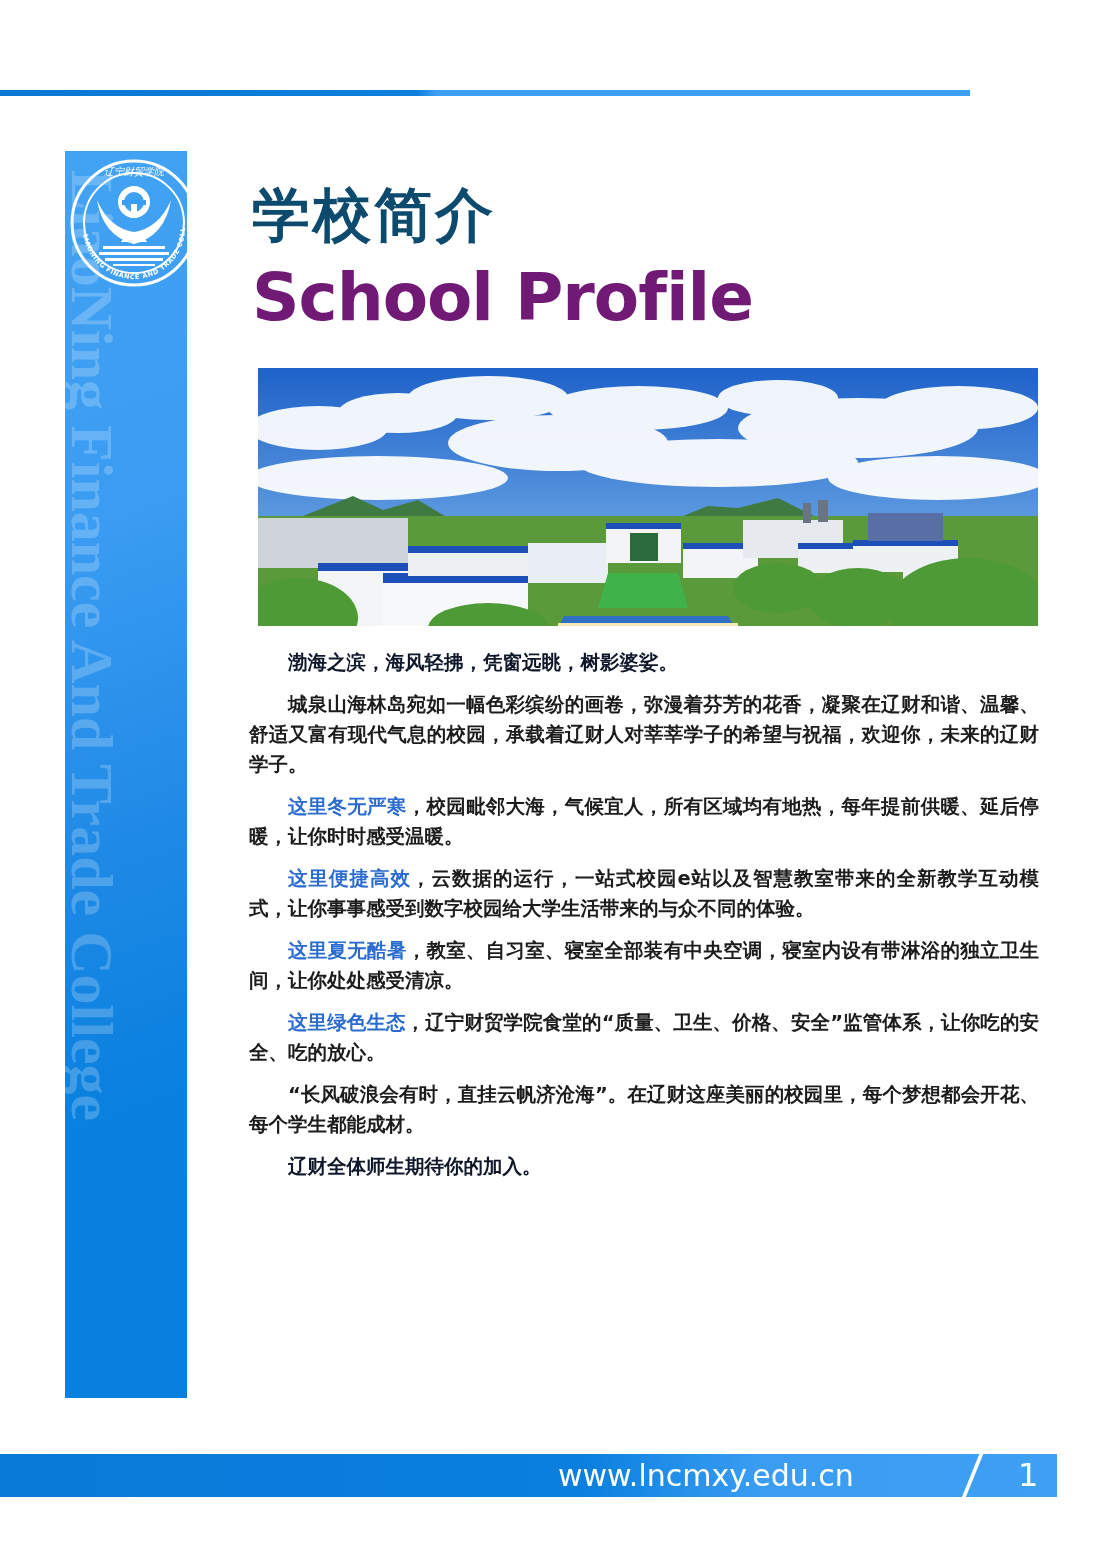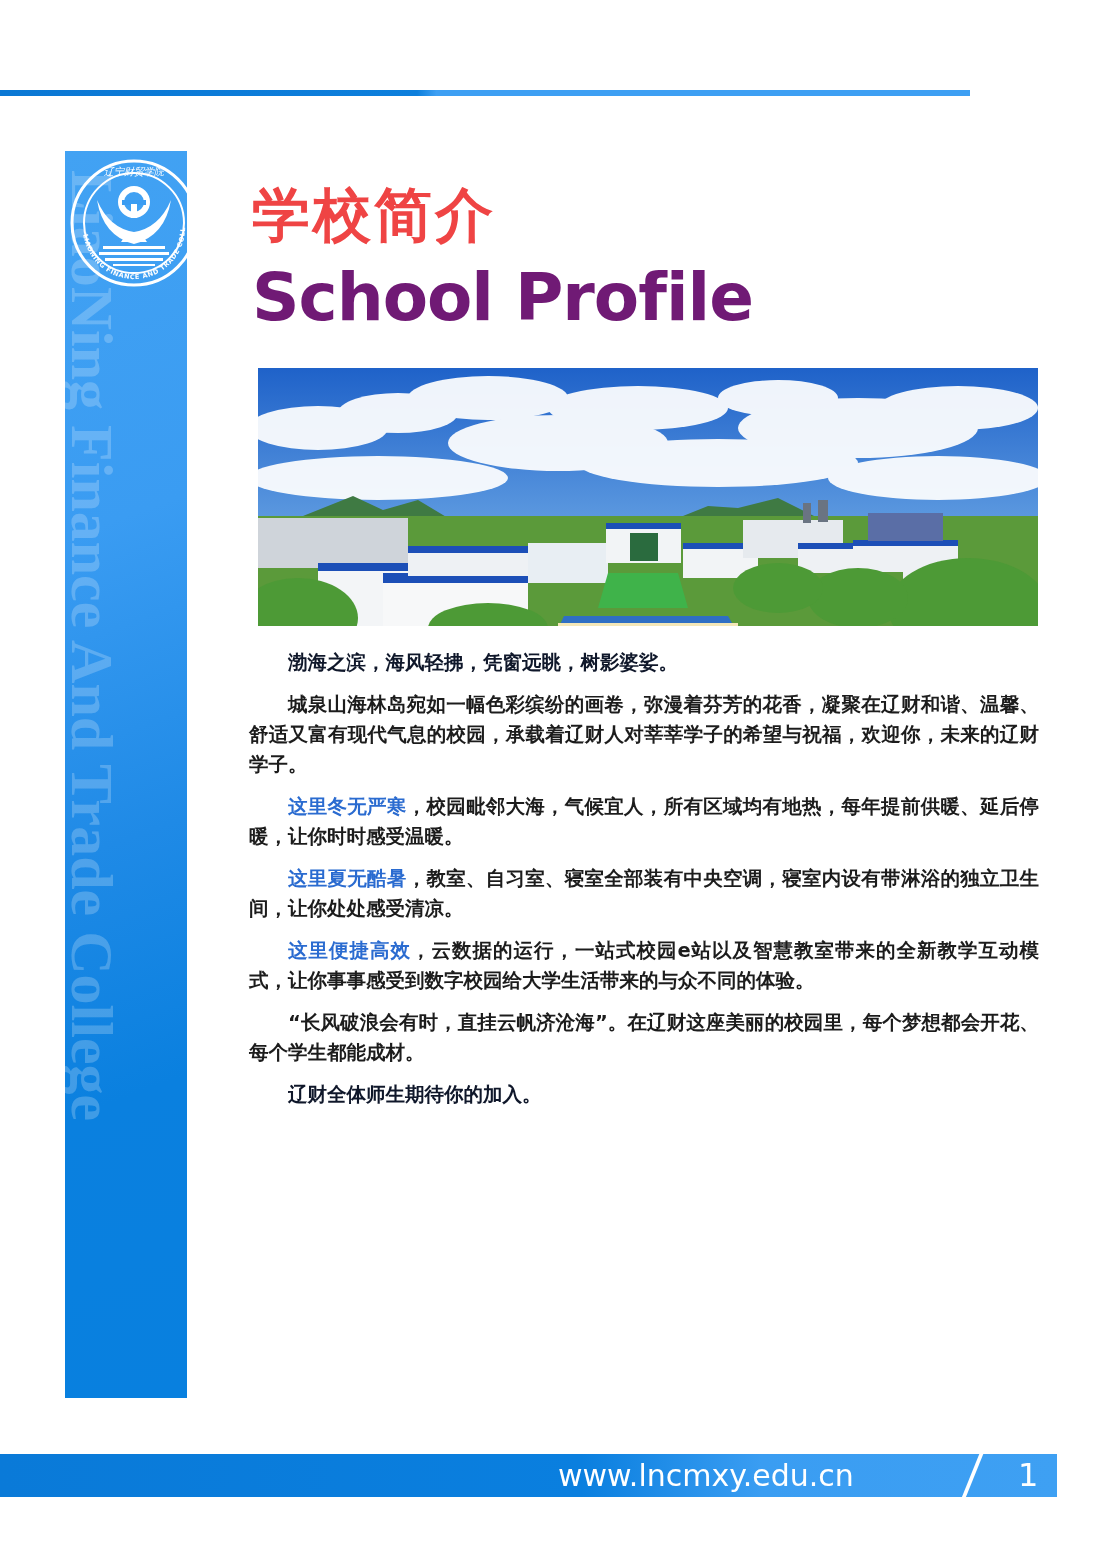--- a/index.html
+++ b/index.html
@@ -7,21 +7,21 @@
        font-family:"DejaVu Sans","Liberation Sans",sans-serif;color:#1a1a1a;}
   .top-rule{position:absolute;left:0;top:90px;width:970px;height:6px;
        background:linear-gradient(90deg,#0b78d4 0%,#0d7fdc 43%,#3d9ff3 45%,#3d9ff3 100%);}
   .sidebar{position:absolute;left:65px;top:151px;width:122px;height:1247px;
        background:linear-gradient(160deg,#42a2f3 0%,#3a9cf2 30%,#1f8ae6 55%,#0a80df 75%,#0880df 100%);}
   .logo{position:absolute;left:4px;top:7px;width:130px;height:130px;}
   .vertical-text{position:absolute;left:69px;top:170px;transform-origin:0 0;
        transform:rotate(90deg) translateX(0) translateY(-57px);white-space:nowrap;
        font-family:"Liberation Serif","DejaVu Serif",serif;font-size:60px;font-weight:bold;
        color:rgba(255,255,255,0.22);letter-spacing:0px;}
-  .title-cn{position:absolute;left:252px;top:180px;font-size:58px;font-weight:bold;color:#ef4444;
+  .title-cn{position:absolute;left:252px;top:180px;font-size:58px;font-weight:bold;color:#0c4a6e;
        letter-spacing:3px;line-height:70px;}
   .title-en{position:absolute;left:252px;top:258px;font-size:66px;font-weight:bold;color:#701a75;
        font-family:"DejaVu Sans","Liberation Sans",sans-serif;line-height:80px;letter-spacing:-1px;}
   .photo{position:absolute;left:258px;top:368px;width:780px;height:258px;overflow:hidden;}
   .content{position:absolute;left:249px;top:648px;width:790px;font-size:19.5px;font-weight:bold;line-height:30px;color:#1c1c1c;}
   .content p{margin:0 0 12px 0;text-indent:2em;text-align:justify;}
   .content .lead{color:#0f172a;}
   .content .hl{color:#2a6bd0;}
   .footer{position:absolute;left:0;top:1454px;width:1057px;height:43px;
        background:linear-gradient(90deg,#0a7ad8 0%,#0a7fdf 55%,#3a9df2 72%,#3ea0f3 100%);}
@@ -132,22 +132,23 @@
       <ellipse cx="520" cy="220" rx="45" ry="25"></ellipse>
       <ellipse cx="230" cy="260" rx="60" ry="25"></ellipse>
     </g>
   </svg>
 </div>
 
 <div class="content">
   <p class="lead">渤海之滨，海风轻拂，凭窗远眺，树影婆娑。</p>
   <p>城泉山海林岛宛如一幅色彩缤纷的画卷，弥漫着芬芳的花香，凝聚在辽财和谐、温馨、舒适又富有现代气息的校园，承载着辽财人对莘莘学子的希望与祝福，欢迎你，未来的辽财学子。</p>
   <p><span class="hl">这里冬无严寒</span><span>，校园毗邻大海，气候宜人，所有区域均有地热，每年提前供暖、延后停暖，让你时时感受温暖。</span></p>
+  <p><span class="hl">这里便捷高效</span><span>，云数据的运行，一站式校园e站以及智慧教室带来的全新教学互动模式，让你事事感受到数字校园给大学生活带来的与众不同的体验。</span></p>
   <p><span class="hl">这里夏无酷暑</span><span>，教室、自习室、寝室全部装有中央空调，寝室内设有带淋浴的独立卫生间，让你处处感受清凉。</span></p>
-  <p><span class="hl">这里便捷高效</span><span>，云数据的运行，一站式校园e站以及智慧教室带来的全新教学互动模式，让你事事感受到数字校园给大学生活带来的与众不同的体验。</span></p>
+  <p><span class="hl">这里绿色生态</span><span>，辽宁财贸学院食堂的“质量、卫生、价格、安全”监管体系，让你吃的安全、吃的放心。</span></p>
   <p>“长风破浪会有时，直挂云帆济沧海”。在辽财这座美丽的校园里，每个梦想都会开花、每个学生都能成材。</p>
   <p class="lead">辽财全体师生期待你的加入。</p>
 </div>
 
 <div class="footer">
   <span class="footer-url">www.lncmxy.edu.cn</span>
   <span class="footer-slash"></span>
   <span class="footer-page">1</span>
 </div>
 

